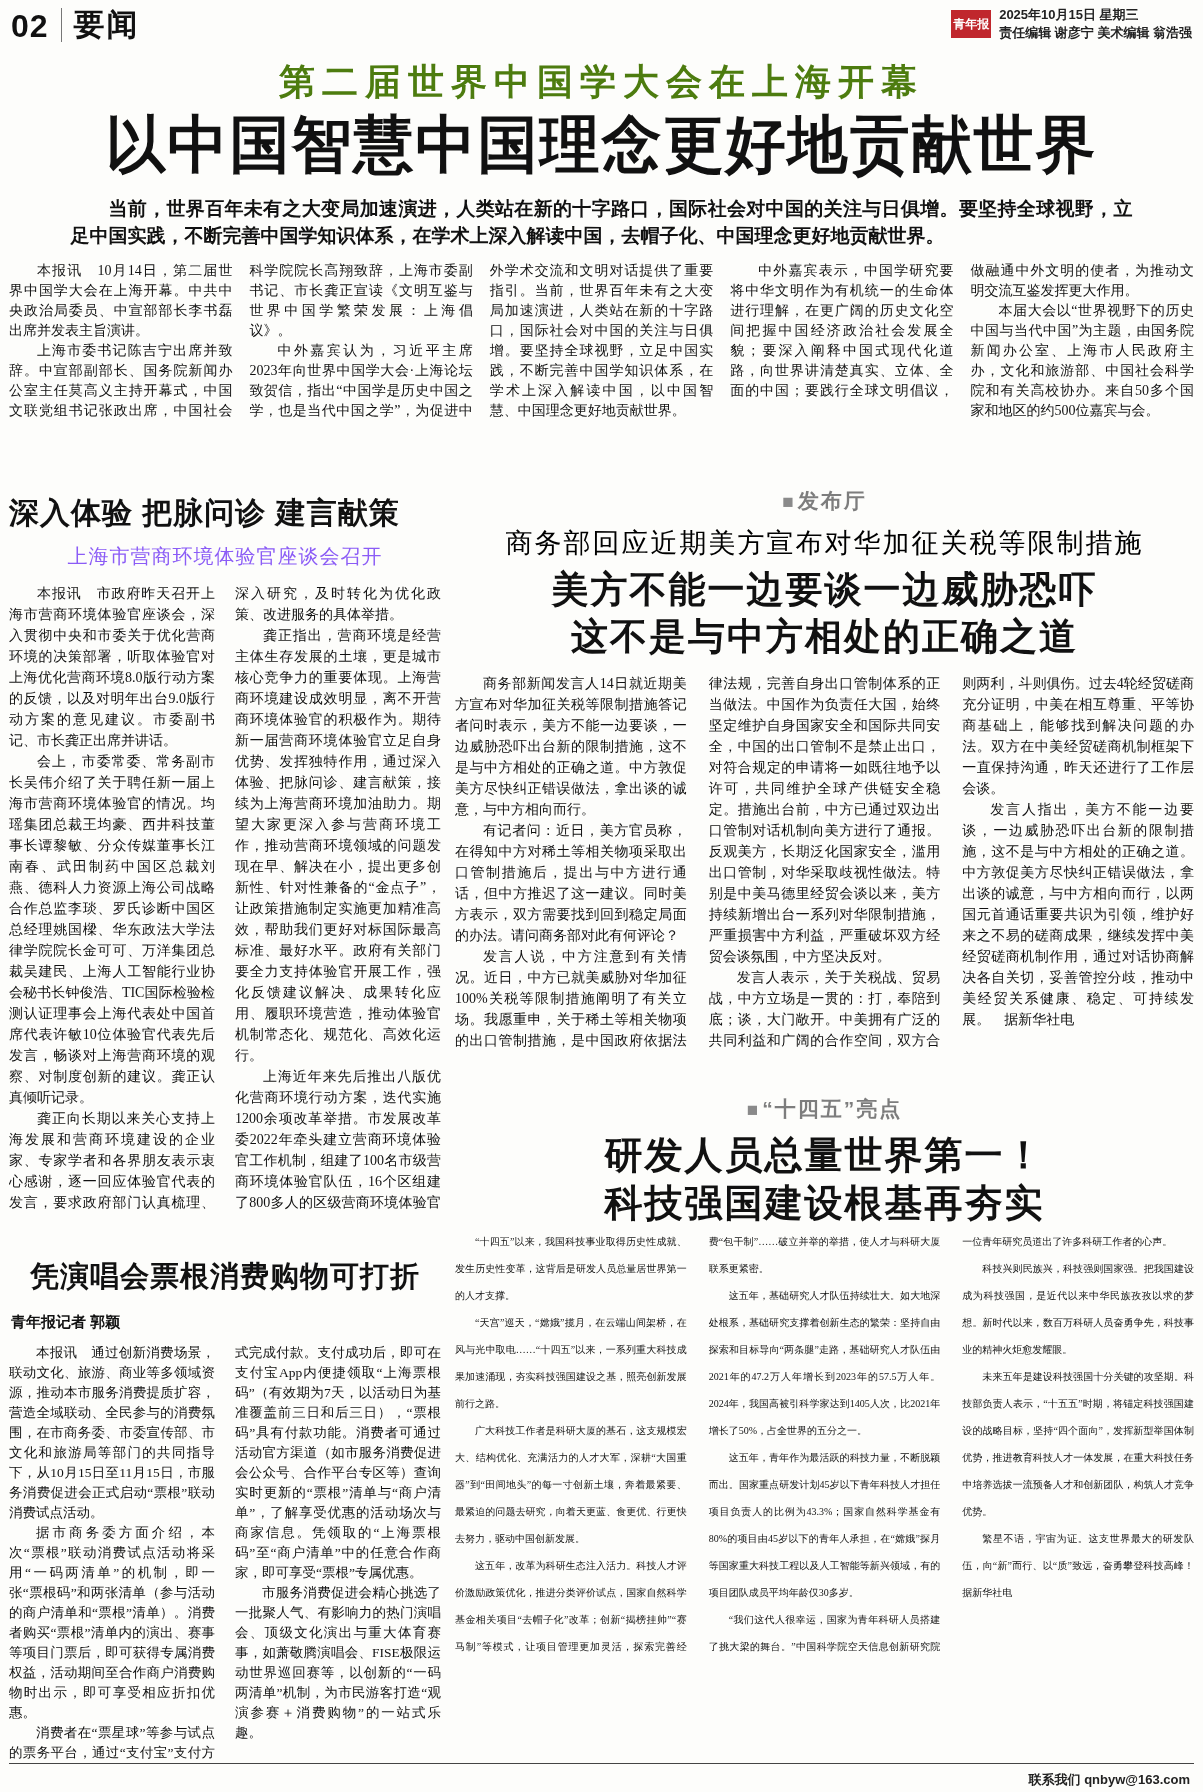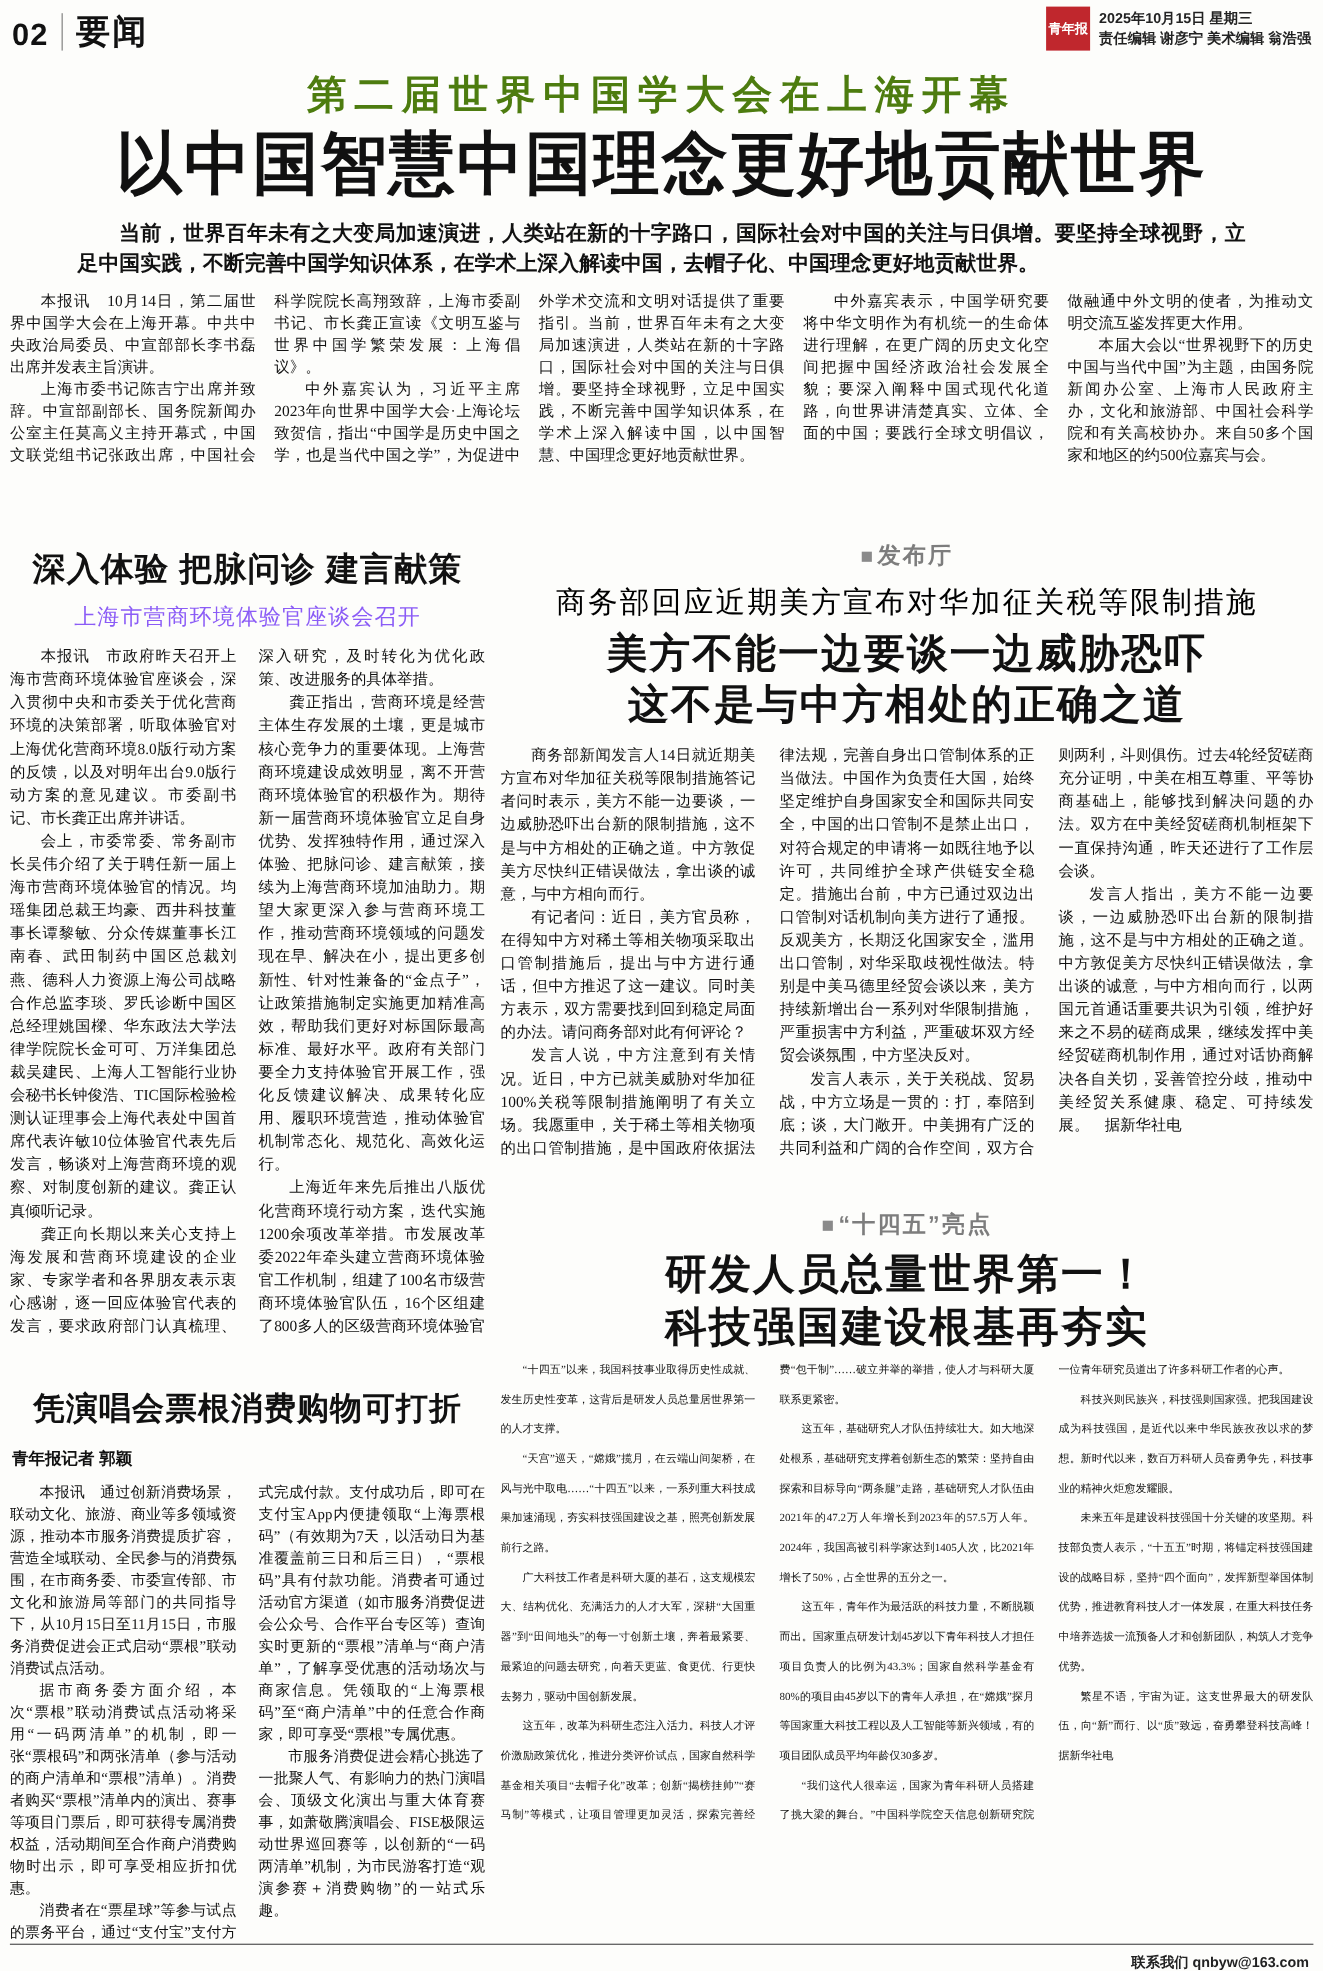--- a/index.html
+++ b/index.html
@@ -5,46 +5,46 @@
   * { margin:0; padding:0; box-sizing:border-box; }
   html,body { background:#e8e8e6; }
   .page{
     width:1203px; height:1792px; margin:0 auto; background:#fdfdfb;
     font-family:"Liberation Serif","DejaVu Serif",serif; color:#111;
     padding:0 9px; display:flex; flex-direction:column; overflow:hidden; position:relative;
   }
   
   .masthead{ display:flex; justify-content:space-between; align-items:flex-end; padding:6px 2px 2px 2px; height:50px;}
   .mast-left{ display:flex; align-items:flex-end; gap:10px; font-family:"Liberation Sans","DejaVu Sans",sans-serif;}
-  .pageno{ font-size:28px; font-weight:700; line-height:1; letter-spacing:1px;}
+  .pageno{ font-size:32px; font-weight:700; line-height:1; letter-spacing:1px;}
   .mast-vline{ width:1px; height:34px; background:#777; margin:0 2px;}
   .section-title{ font-size:31px; font-weight:700; line-height:1.05; letter-spacing:2px;}
   .mast-right{ display:flex; align-items:center; gap:8px;}
-  .paper-logo{ width:40px; height:40px; background:#c0272d; color:#fff; display:flex; align-items:center; justify-content:center;
+  .paper-logo{ width:40px; height:28px; background:#c0272d; color:#fff; display:flex; align-items:center; justify-content:center;
     font-size:12px; font-weight:700; text-align:center; line-height:13px; font-family:"Liberation Serif",serif;}
   .dateblock{ font-family:"Liberation Sans","DejaVu Sans",sans-serif; font-size:13px; line-height:18px; font-weight:600; color:#222;}
   .rule-thick{ height:3px; background:#000; margin-top:2px;}
   
   .kicker{ text-align:center; font-family:"Liberation Sans","DejaVu Sans",sans-serif; font-weight:600;
     font-size:36px; letter-spacing:7px; margin-top:12px; color:#4d7c0f;}
   .main-headline{ text-align:center; font-family:"Liberation Sans","DejaVu Sans",sans-serif; font-weight:900;
     font-size:60px; letter-spacing:2px; line-height:72px; margin-top:2px; transform:scaleY(1.04);}
   .lead-par{ width:1062px; margin:14px auto 0 auto; font-family:"Liberation Sans","DejaVu Sans",sans-serif;
     font-weight:600; font-size:19px; line-height:27px; text-align:justify; text-indent:2em;}
   .body{ text-align:justify; }
   .body p{ text-indent:2em; }
   .cols5{ column-count:5; column-gap:17px; height:184px; overflow:hidden; margin-top:12px;
     font-size:14px; line-height:20px;}
   .rule-thin{ height:1px; background:#1a1a1a; margin-top:20px;}
   
   .lower{ display:flex; gap:14px; margin-top:10px; flex:1;}
   .left-col{ width:432px; flex:none;}
   .right-col{ flex:1; min-width:0;}
   
-  .biz-head{ text-align:center; font-family:"Liberation Sans","DejaVu Sans",sans-serif; font-weight:800;
+  .biz-head{ text-align:left; font-family:"Liberation Sans","DejaVu Sans",sans-serif; font-weight:800;
     font-size:30px; letter-spacing:1px; margin-top:18px;}
   .biz-sub{ text-align:center; font-family:"Liberation Sans","DejaVu Sans",sans-serif; font-weight:500;
     font-size:20px; letter-spacing:1px; margin-top:9px; color:#8b5cf6;}
   .biz-body{ column-count:2; column-gap:20px; height:648px; overflow:hidden; margin-top:13px;
     font-size:14px; line-height:21px;}
   
   .ticket-head{ text-align:center; font-family:"Liberation Sans","DejaVu Sans",sans-serif; font-weight:800;
     font-size:29px; letter-spacing:1px; margin-top:26px;}
   .byline{ font-family:"Liberation Sans","DejaVu Sans",sans-serif; font-weight:700; font-size:15px; margin:16px 2px 0 2px;}
   .ticket-body{ column-count:2; column-gap:20px; height:420px; overflow:hidden; margin-top:11px;

